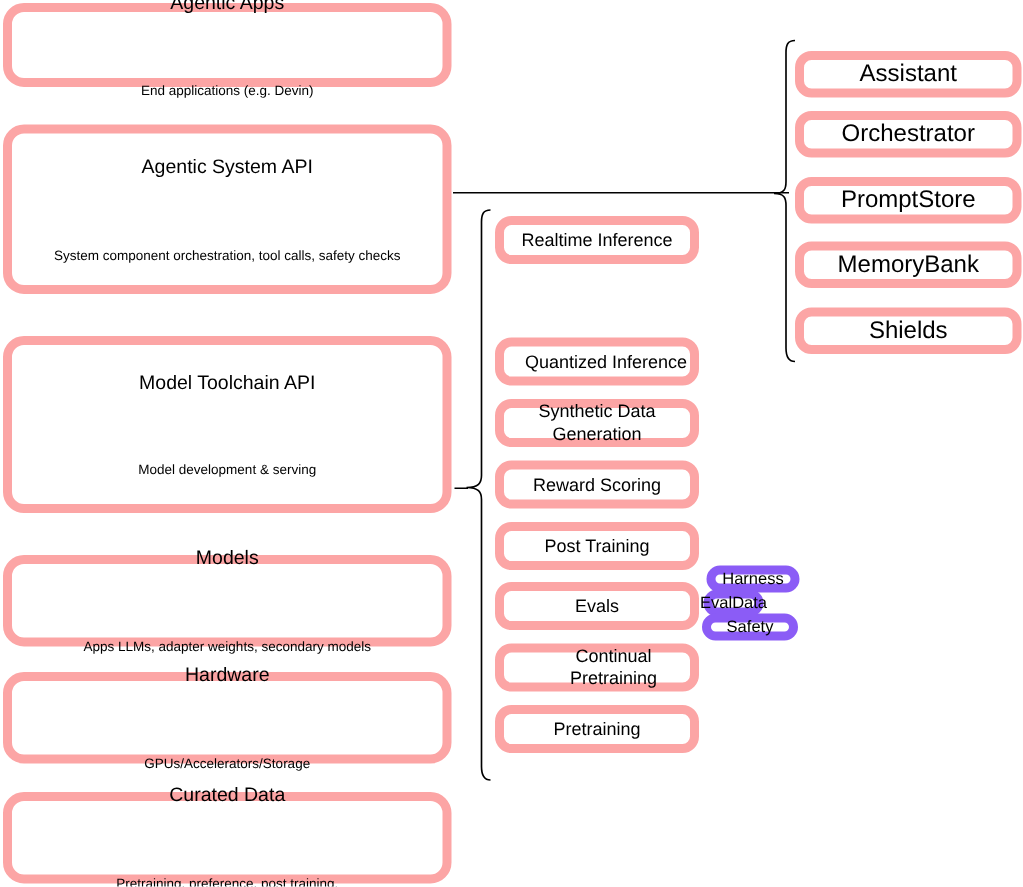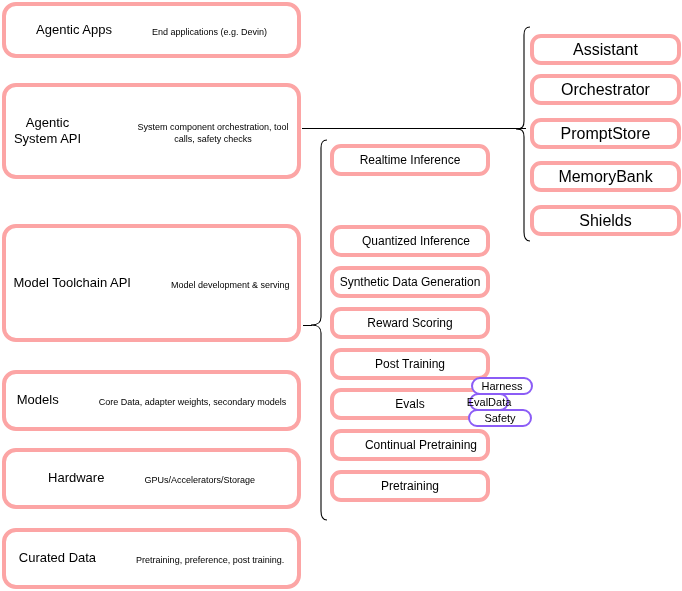--- a/index.html
+++ b/index.html
@@ -21,23 +21,24 @@
     left: 0; top: 0;
     width: 682px;
     height: 591px;
   }
 
   
   .node {
     position: absolute;
     box-sizing: border-box;
     background: #ffffff;
-    border: 4px solid #fca5a5;
+    border: 6px solid #fca5a5;
     border-radius: 12px;
     display: flex;
+    flex-direction: column;
     align-items: center;
     justify-content: center;
     text-align: center;
     line-height: 1.25;
     gap: 40px;
   }
 
   
   .layer {
     left: 2px;
@@ -50,41 +51,41 @@
   }
   .layer .subtitle {
     font-size: 9px;
     margin-top: 5px;
     color: #000;
   }
 
   
   .cap {
     left: 330px;
-    width: 160px;
+    width: 136px;
     height: 32px;
     border-radius: 11px;
     font-size: 12px;
   }
 
   
   .comp {
     left: 530px;
     width: 151px;
     height: 31px;
     border-radius: 11px;
     font-size: 16px;
   }
 
   
   .pill {
     position: absolute;
     box-sizing: border-box;
     background: #ffffff;
-    border: 2px solid #8b5cf6;
+    border: 6px solid #8b5cf6;
     border-radius: 999px;
     font-size: 11px;
     display: flex;
     align-items: center;
     justify-content: center;
     text-align: center;
     z-index: 5;
   }
 
   
@@ -106,33 +107,33 @@
 </head>
 <body>
 
 <div id="canvas">
 
   <div class="node layer" style="top:2px;height:56px;">
     <div class="title">Agentic Apps</div>
     <div class="subtitle">End applications (e.g. Devin)</div>
   </div>
 
-  <div class="node layer" style="top:83px;height:96px;">
+  <div class="node layer" style="top:83px;height:113px;">
     <div class="title">Agentic System API</div>
     <div class="subtitle">System component orchestration, tool calls, safety checks</div>
   </div>
 
   <div class="node layer" style="top:224px;height:118px;">
     <div class="title">Model Toolchain API</div>
     <div class="subtitle">Model development &amp; serving</div>
   </div>
 
   <div class="node layer" style="top:370px;height:61px;">
     <div class="title">Models</div>
-    <div class="subtitle">Core Data, adapter weights, secondary models</div>
+    <div class="subtitle">Apps LLMs, adapter weights, secondary models</div>
   </div>
 
   <div class="node layer" style="top:448px;height:61px;">
     <div class="title">Hardware</div>
     <div class="subtitle">GPUs/Accelerators/Storage</div>
   </div>
 
   <div class="node layer" style="top:528px;height:61px;">
     <div class="title">Curated Data</div>
     <div class="subtitle">Pretraining, preference, post training.</div>

